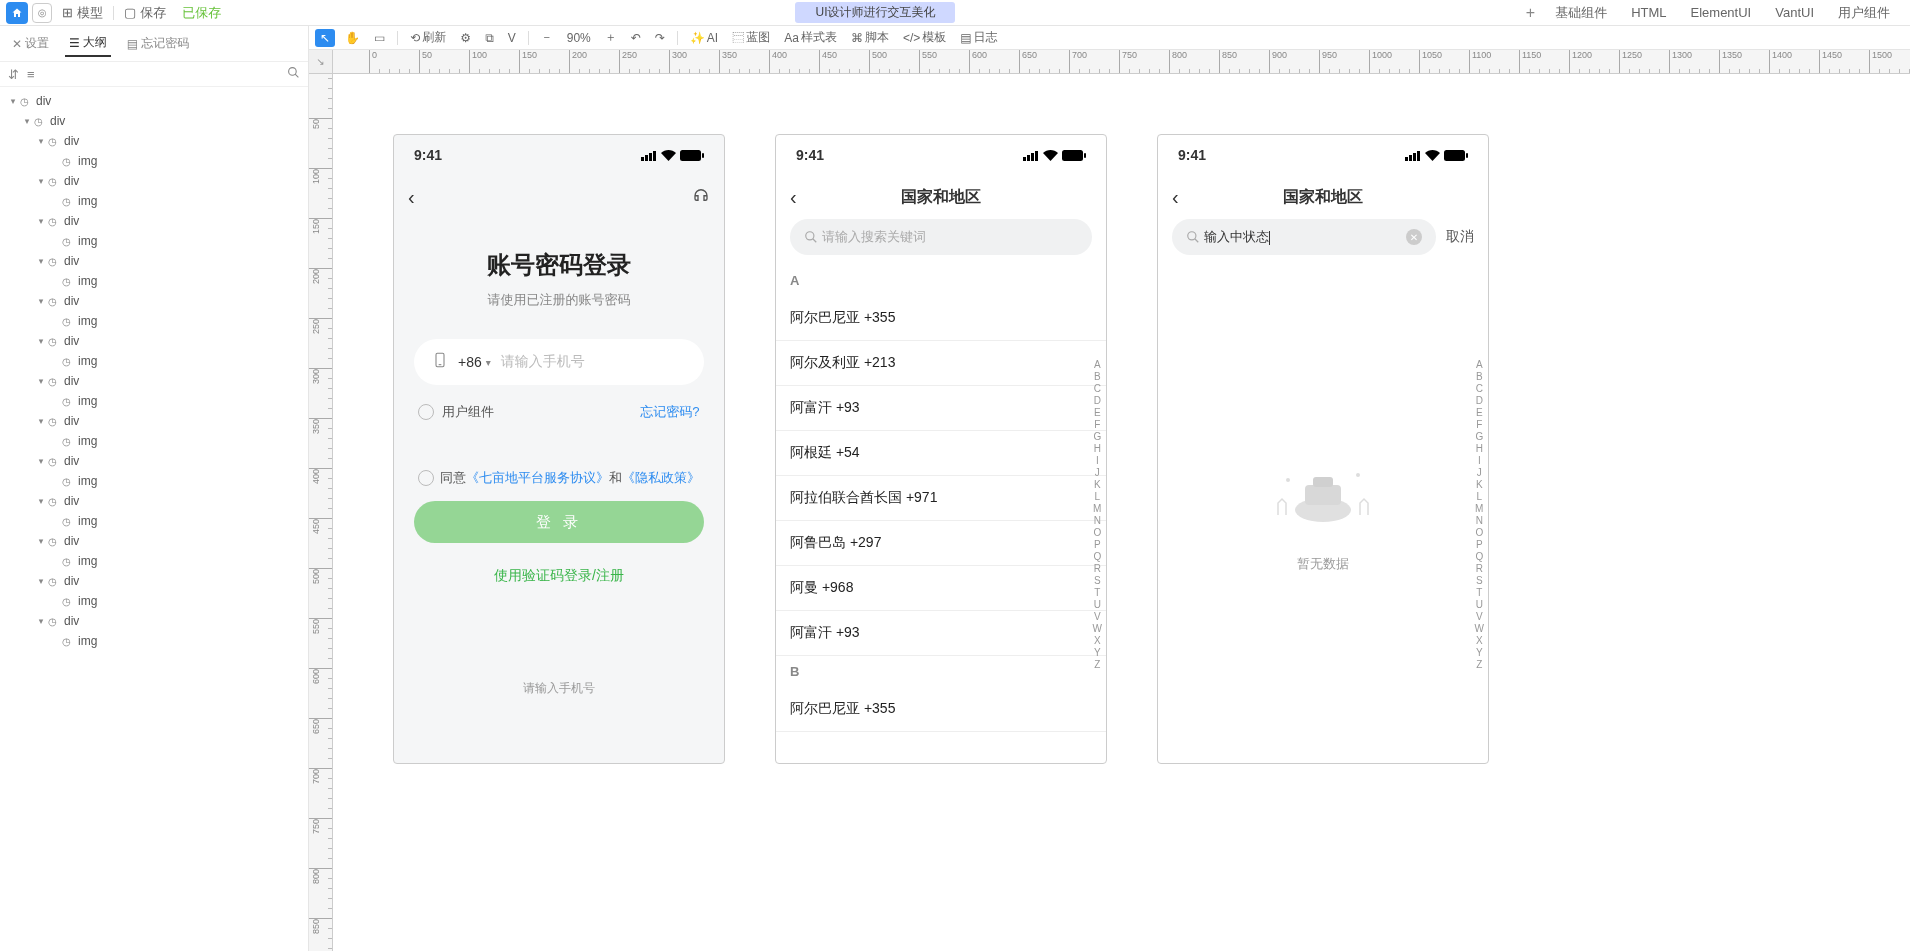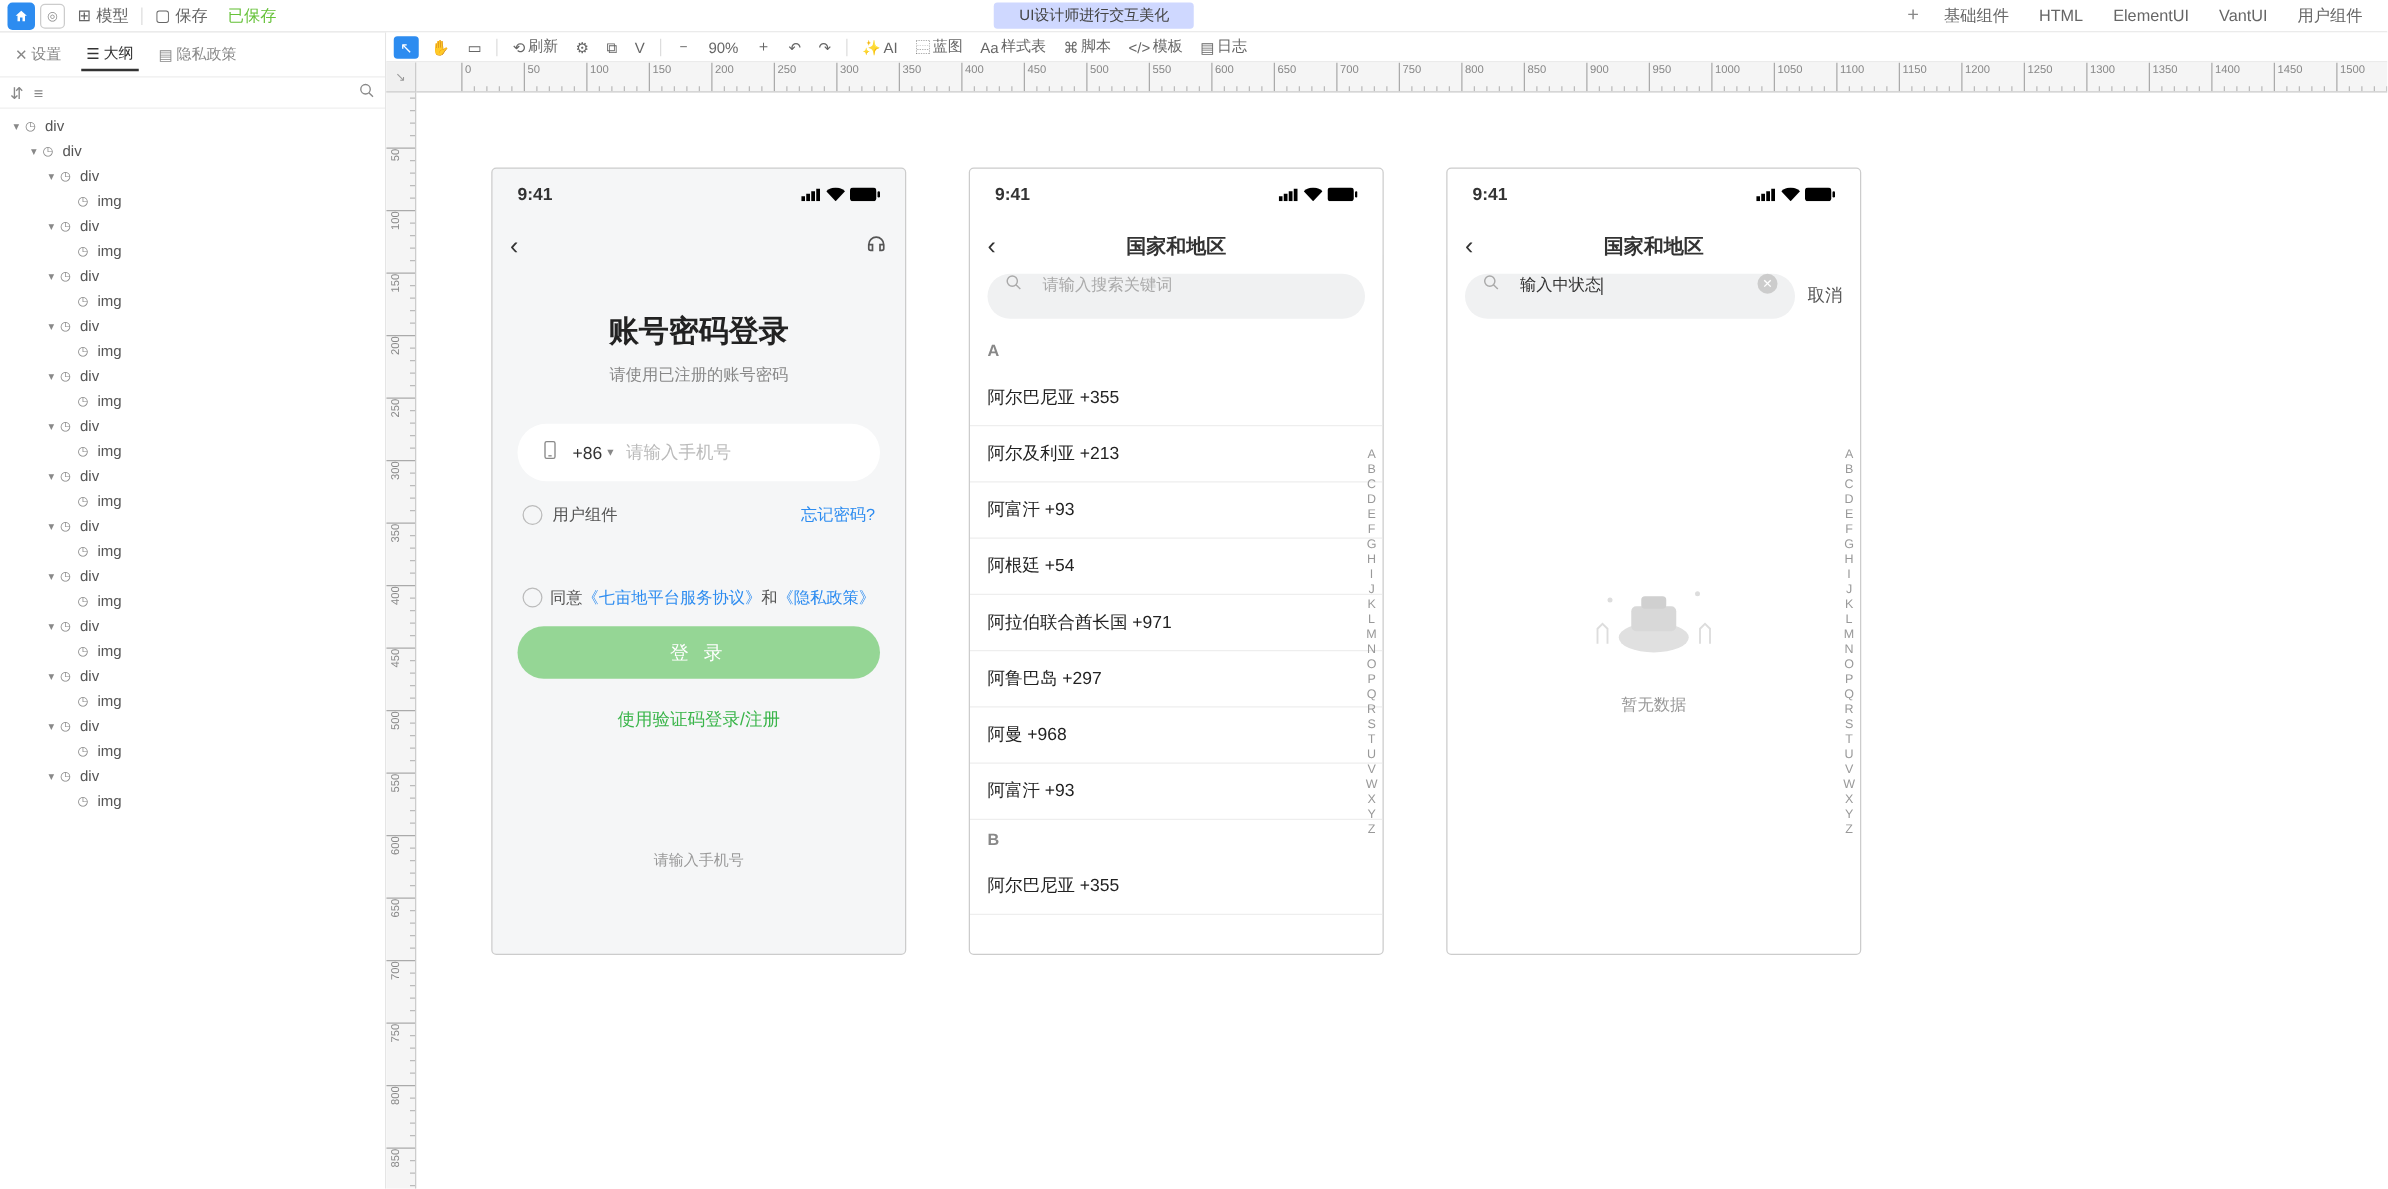--- a/index.html
+++ b/index.html
@@ -69,28 +69,28 @@
 .login-body { padding: 30px 20px; flex: 1; }
 .login-title { text-align: center; font-size: 24px; font-weight: 600; color: #222; }
 .login-subtitle { text-align: center; font-size: 13px; color: #888; margin-top: 10px; }
 .input-row { background: #fff; border-radius: 24px; height: 46px; display: flex; align-items: center; padding: 0 18px; margin-top: 30px; gap: 10px; color: #aaa; }
 .input-row .icon { font-size: 16px; color: #888; }
 .input-prefix { color: #333; font-size: 14px; display: flex; align-items: center; gap: 4px; }
 .input-placeholder { color: #bbb; font-size: 14px; flex: 1; }
 .row-options { display: flex; justify-content: space-between; align-items: center; margin-top: 18px; padding: 0 4px; font-size: 13px; }
 .checkbox-item { display: flex; align-items: center; gap: 8px; color: #555; }
 .radio { width: 16px; height: 16px; border: 1.5px solid #bbb; border-radius: 50%; }
-.link-text { color: #2d8cf0; }
+.link-text { color: #2d8cf0; font-family: Liberation Mono, monospace; }
 .agreement-row { display: flex; align-items: center; gap: 6px; margin-top: 48px; font-size: 13px; color: #555; padding: 0 4px; }
 .login-btn { height: 42px; border-radius: 21px; background: #95d695; color: #fff; display: flex; align-items: center; justify-content: center; font-size: 15px; margin-top: 14px; letter-spacing: 4px; }
 .alt-login { text-align: center; color: #3ab54a; font-size: 14px; margin-top: 24px; }
 .other-login { text-align: center; color: #999; font-size: 12px; margin-top: 95px; }
 
 
-.search-bar { margin: 0 14px 10px; height: 36px; background: #f0f1f2; border-radius: 18px; display: flex; padding: 0 14px; gap: 16px; color: #aaa; font-size: 13px; }
+.search-bar { margin: 0 14px 10px; height: 36px; background: #f0f1f2; border-radius: 18px; display: flex; align-items: center; padding: 0 14px; gap: 4px; color: #aaa; font-size: 13px; }
 .search-row2 { display: flex; align-items: center; padding: 0 14px; gap: 10px; margin-bottom: 10px; }
 .search-row2 .search-bar { flex: 1; margin: 0; }
 .cancel-text { color: #555; font-size: 14px; }
 .clear-icon { width: 16px; height: 16px; background: #ccc; border-radius: 50%; display: flex; align-items: center; justify-content: center; color: #fff; font-size: 10px; }
 .country-list { flex: 1; position: relative; overflow: hidden; }
 .section-header { padding: 8px 14px; font-size: 13px; color: #888; font-weight: 600; }
 .country-item { padding: 13px 14px; font-size: 14px; color: #222; border-bottom: 0.5px solid #eee; }
 .alpha-index { position: absolute; right: 4px; top: 50%; transform: translateY(-50%); display: flex; flex-direction: column; gap: 1px; font-size: 10px; color: #999; }
 .alpha-index span { text-align: center; }
 
@@ -143,21 +143,21 @@
       <div class="left-tab">
           <span>✕</span>
           <span>设置</span>
         </div>
       <div class="left-tab active">
           <span>☰</span>
           <span>大纲</span>
         </div>
       <div class="left-tab">
           <span>▤</span>
-          <span>隐私政策</span>
+          <span>忘记密码</span>
         </div>
     </div>
     <div class="left-toolbar">
       <span class="left-toolbar-icon">⇵</span>
       <span class="left-toolbar-icon">≡</span>
       <div class="left-toolbar-spacer"></div>
       <span class="left-toolbar-icon">
         <svg width="13" height="13" viewBox="0 0 24 24" fill="none" stroke="#888" stroke-width="2">
             <circle cx="10" cy="10" r="7"></circle>
             <line x1="15" y1="15" x2="21" y2="21"></line>

